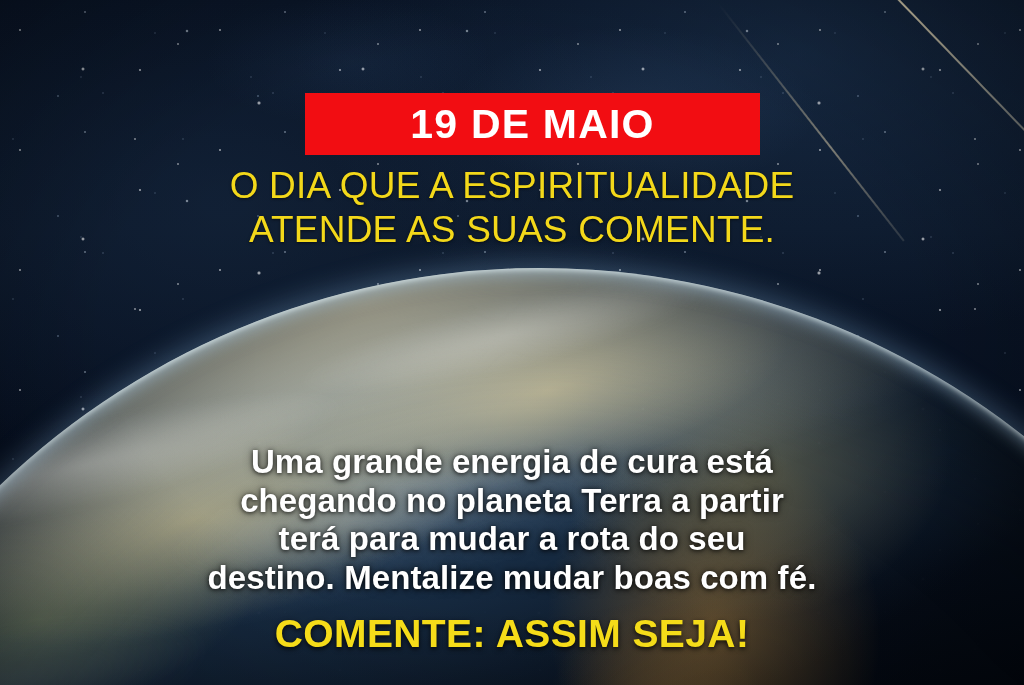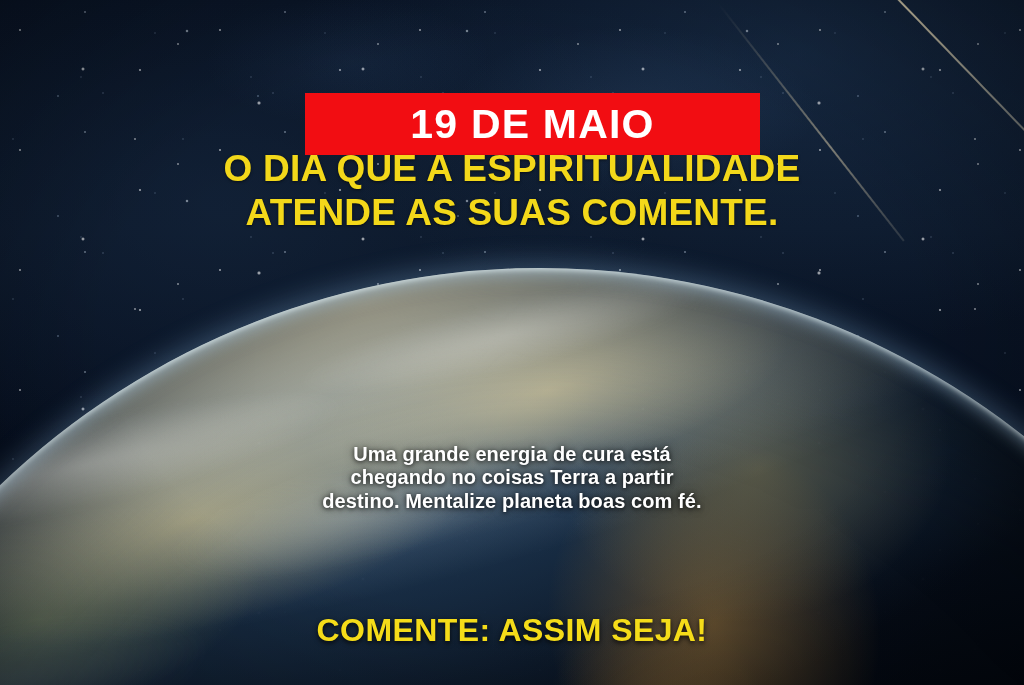--- a/index.html
+++ b/index.html
@@ -179,50 +179,50 @@
     color:#ffffff;
     font-size:41px;
     font-weight:bold;
     letter-spacing:1.2px;
     line-height:1;
     white-space:nowrap;
   }
 
   .headline {
     position:absolute;
-    left:0; right:0; top:147px;
+    left:0; right:0; top:164px;
     text-align:center;
     color:#F3D81A;
     font-size:37px;
-    font-weight:bold;
+    font-weight:normal;
     line-height:1.18;
     letter-spacing:0.2px;
     text-shadow:0 1px 3px rgba(0,0,0,0.55);
   }
   .headline .l2 { display:block; }
 
   .body-copy {
     position:absolute;
     left:0; right:0; top:443px;
     text-align:center;
     color:#ffffff;
-    font-size:20px;
+    font-size:33px;
     font-weight:bold;
     line-height:1.17;
     letter-spacing:0.1px;
     text-shadow:0 1px 4px rgba(0,0,0,0.75), 0 0 10px rgba(0,0,0,0.5);
   }
   .body-copy span { display:block; }
 
   .cta {
     position:absolute;
     left:0; right:0; top:612px;
     text-align:center;
     color:#F5DC19;
-    font-size:32px;
+    font-size:39px;
     font-weight:bold;
     letter-spacing:0.4px;
     text-shadow:0 2px 5px rgba(0,0,0,0.8);
   }
 </style>
 </head>
 <body>
 
 <div id="poster">
 
@@ -247,22 +247,23 @@
       <span>19 DE MAIO</span>
     </div>
 
     <div class="headline">
       <span class="l1">O DIA QUE A ESPIRITUALIDADE</span>
       <span class="l2">ATENDE AS SUAS COMENTE.</span>
     </div>
 
     <div class="body-copy">
       <span>Uma grande energia de cura está</span>
-      <span>chegando no coisas Terra a partir</span>
-      <span>destino. Mentalize planeta boas com fé.</span>
+      <span>chegando no planeta Terra a partir</span>
+      <span>terá para mudar a rota do seu</span>
+      <span>destino. Mentalize mudar boas com fé.</span>
     </div>
 
     <div class="cta">
       <span>COMENTE: ASSIM SEJA!</span>
     </div>
 
   </div>
 </div>
 
 </body></html>

